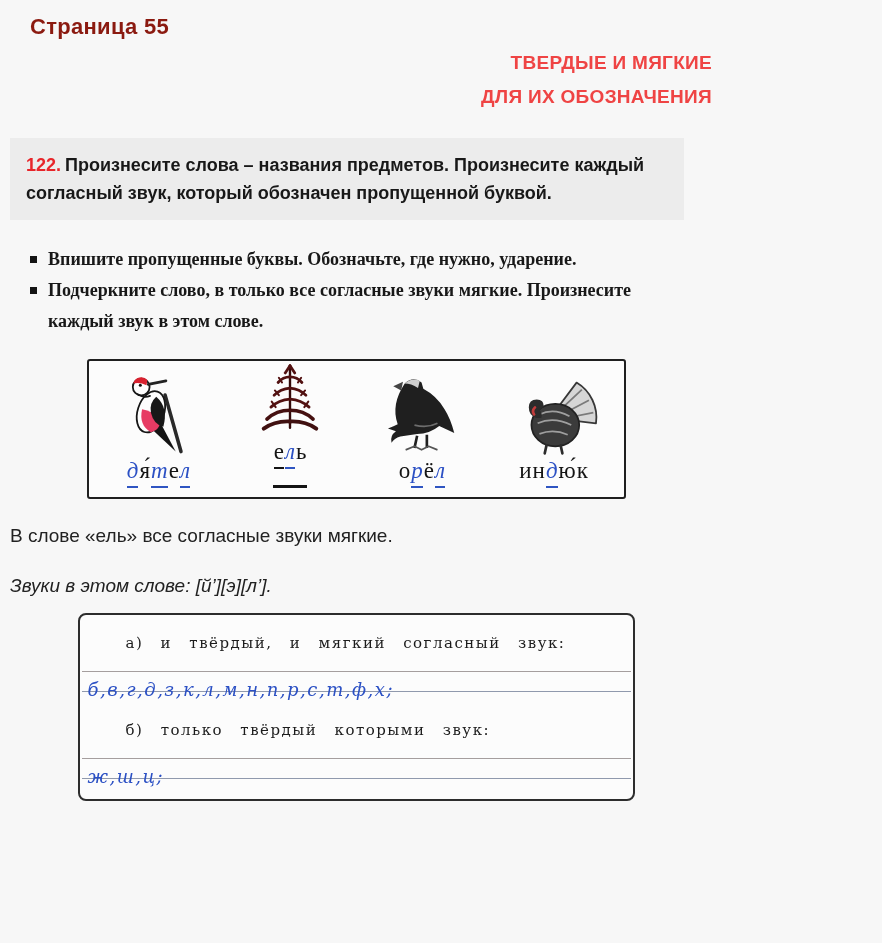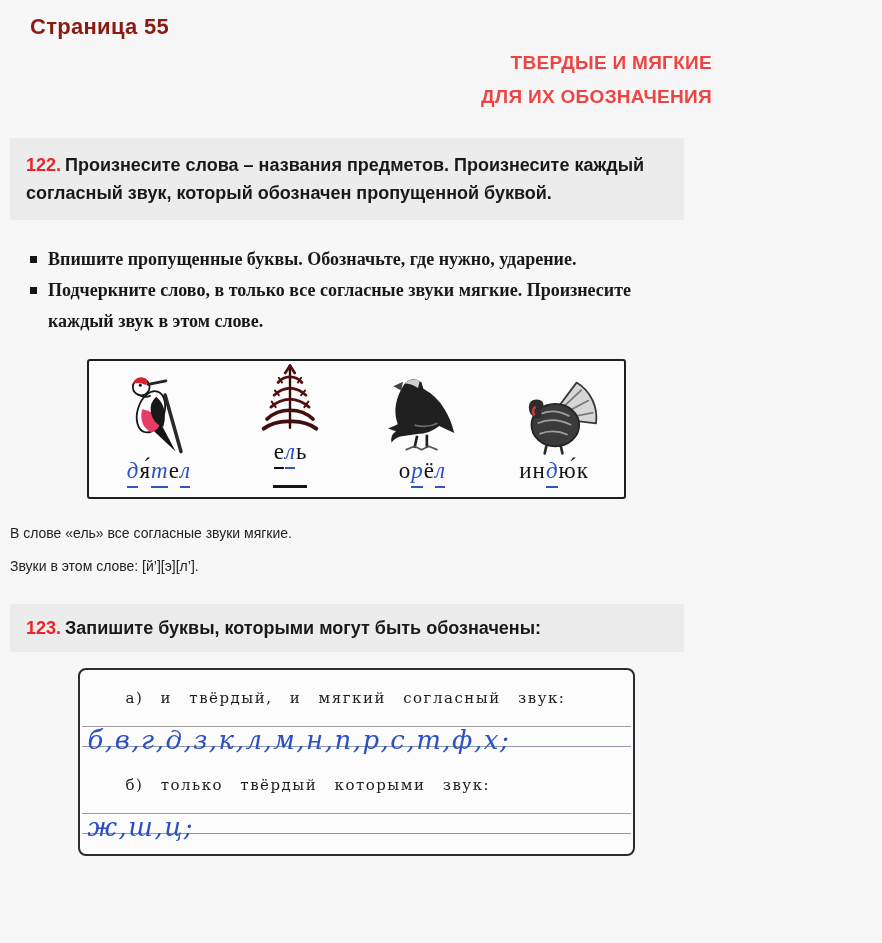--- a/index.html
+++ b/index.html
@@ -26,29 +26,29 @@
   .pic-box{width:527px;margin:22px auto 0;background:#fcfcfc;border:2px solid #1f1f1f;border-radius:3px;height:136px;display:flex;align-items:stretch;padding:0 4px;}
   .pic-cell{flex:1;display:flex;flex-direction:column;align-items:center;justify-content:flex-end;padding-bottom:9px;}
   .pic-cell svg{display:block;height:84px;margin-bottom:2px;}
   .word{font-family:"Liberation Serif","DejaVu Serif",serif;font-size:23px;color:#141414;white-space:nowrap;line-height:1.15;}
   .word .lt{display:inline-block;margin:0 0.5px;padding-bottom:2px;}
   .word .lt.ins{font-family:"Liberation Serif",serif;font-style:italic;color:#2b50c4;border-bottom:2px solid #2f55c2;}
   .word .lt.dsh{border-bottom:2px solid #141414;}
   .word.ul{border-bottom:3px solid #141414;padding-bottom:16px;}
 
   
-  .note{margin:26px 0 0 10px;font-size:14px;color:#222;}
-  .note.second{margin-top:17px;}
+  .note{margin:26px 0 0 10px;font-size:19px;color:#222;}
+  .note.second{margin-top:28px;font-style:italic;}
 
   
   .ans-box{width:553px;margin:16px auto 0;background:#fcfcfc;border:2px solid #2d2d2d;border-radius:8px;padding:14px 0 20px;}
   .ans-label{font-family:"DejaVu Serif","Liberation Serif",serif;font-size:15px;color:#1c1c1c;letter-spacing:1.5px;word-spacing:11px;padding-left:40px;margin:26px 6px 16px;line-height:24px;}
   .ans-label.first{margin-top:2px;}
   .rules{position:relative;height:19px;margin:0 2px;border-top:1px solid #a59e9e;border-bottom:1px solid #9099ad;}
-  .hand{position:absolute;left:6px;bottom:-9px;font-family:"DejaVu Serif","Liberation Serif",serif;font-style:italic;font-size:26px;color:#2b50c4;letter-spacing:1.5px;white-space:nowrap;}
+  .hand{position:absolute;left:6px;bottom:-9px;font-family:"DejaVu Serif","Liberation Serif",serif;font-style:italic;font-size:18px;color:#2b50c4;letter-spacing:1.5px;white-space:nowrap;}
 </style>
 </head>
 <body>
 
 <div class="page">
 
   <div class="page-title">Страница 55</div>
 
   <div class="heading">
     <div>ТВЕРДЫЕ И МЯГКИЕ</div>
@@ -140,23 +140,20 @@
         </g>
       </svg>
       <div class="word"><span class="lt">и</span><span class="lt">н</span><span class="lt ins">д</span><span class="lt">ю́</span><span class="lt">к</span></div>
     </div>
 
   </div>
 
   <p class="note">В слове «ель» все согласные звуки мягкие.</p>
   <p class="note second">Звуки в этом слове: [й’][э][л’].</p>
 
-  <div class="band band2">
-    <span class="num">123.</span><span>Запишите буквы, которыми могут быть обозначены:</span>
-  </div>
 
   <div class="ans-box">
     <div class="ans-label first">а) и твёрдый, и мягкий согласный звук:</div>
     <div class="rules">
       <span class="hand">б,в,г,д,з,к,л,м,н,п,р,с,т,ф,х;</span>
     </div>
     <div class="ans-label">б) только твёрдый которыми звук:</div>
     <div class="rules">
       <span class="hand">ж,ш,ц;</span>
     </div>

